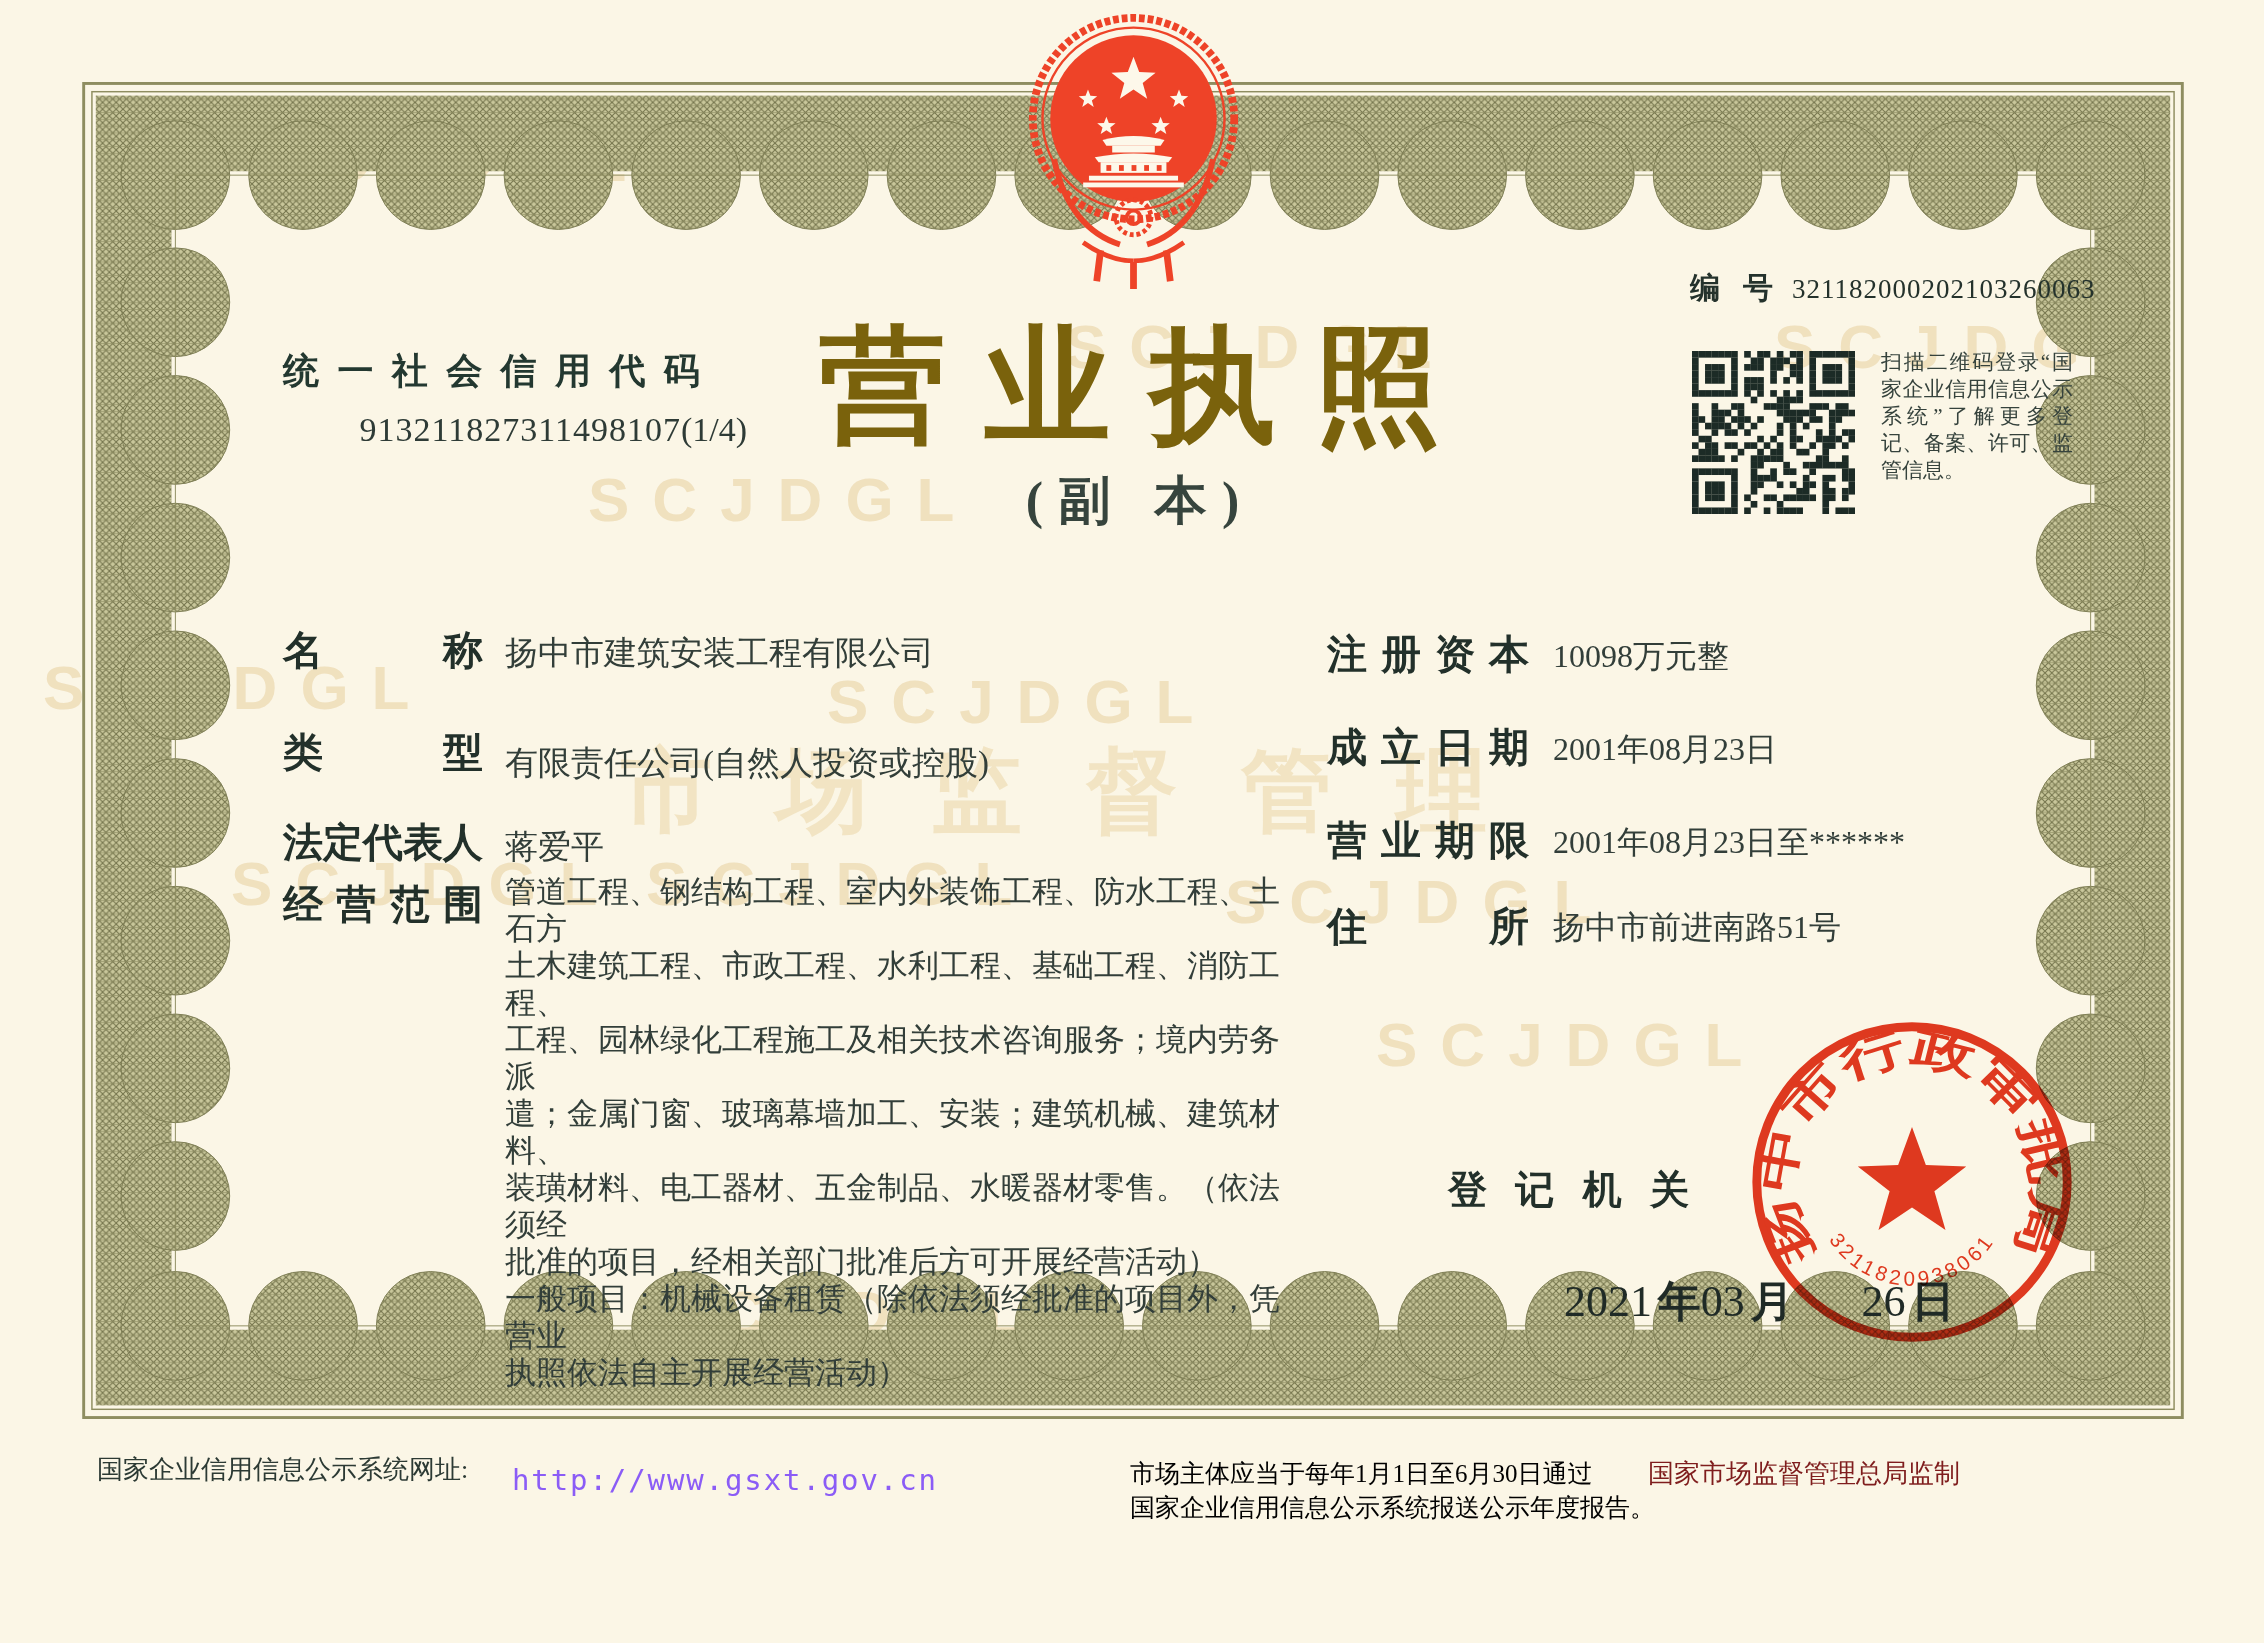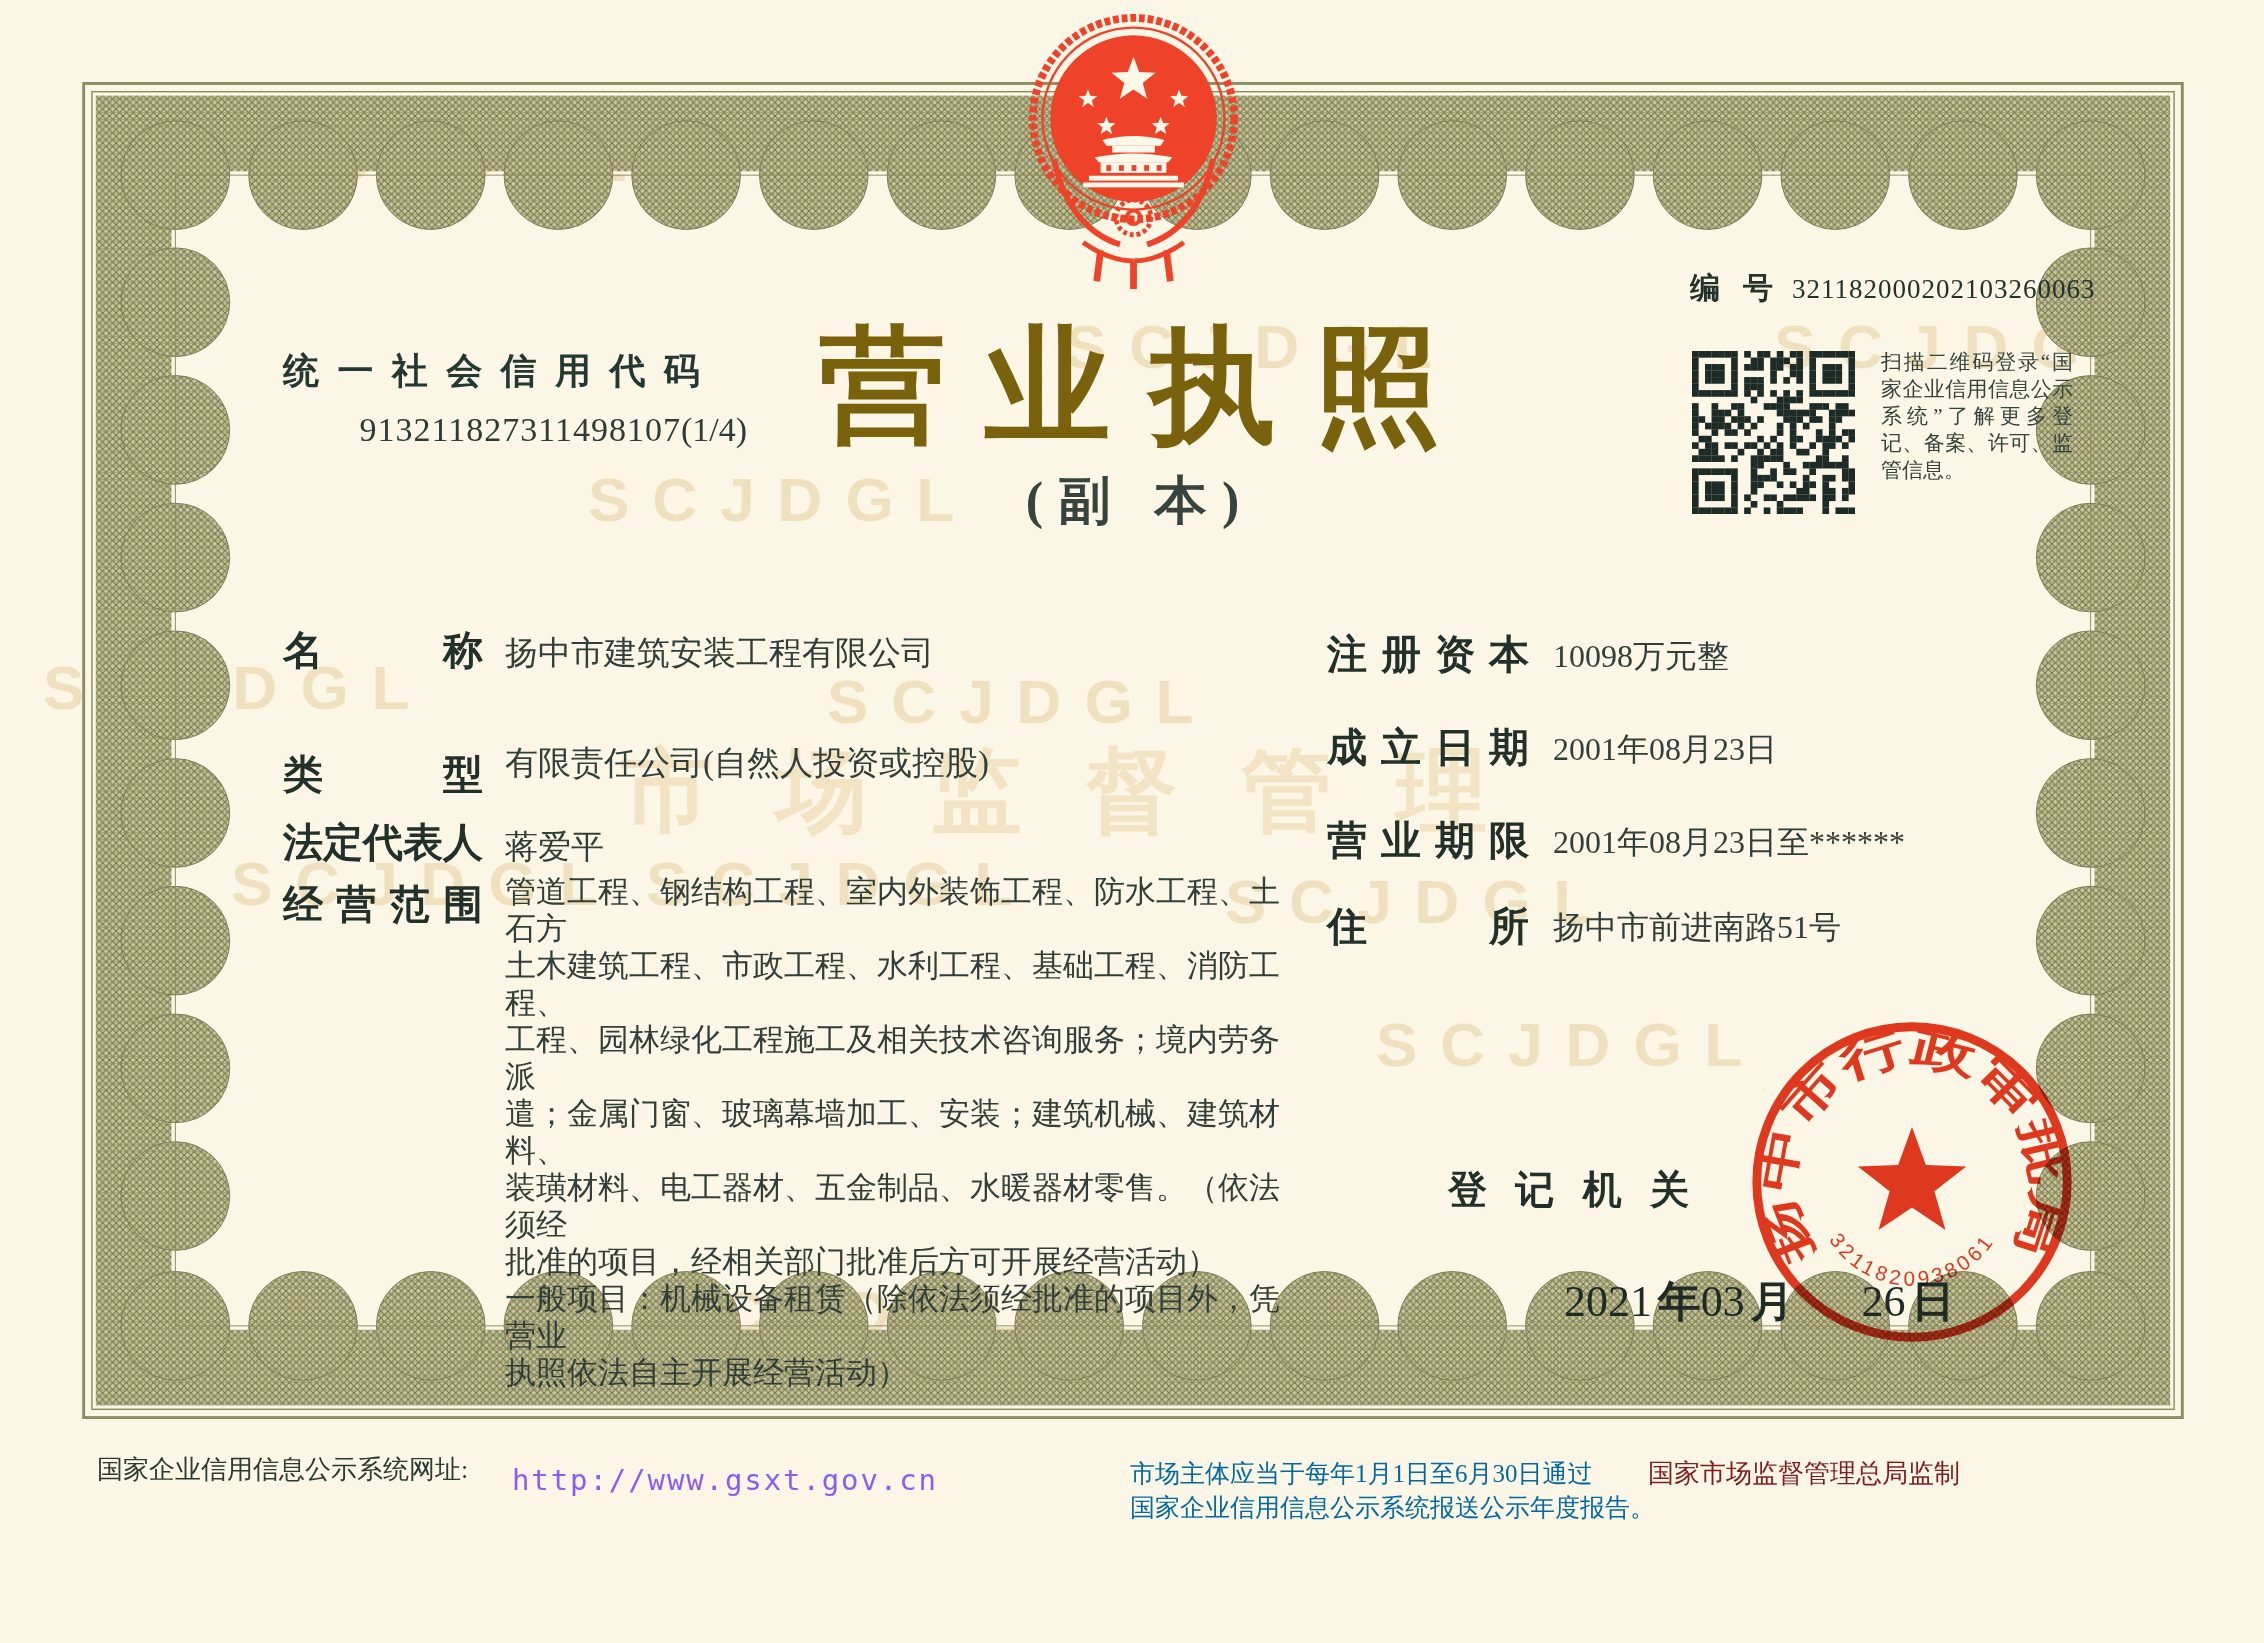--- a/index.html
+++ b/index.html
@@ -73,21 +73,21 @@
     position:absolute; left:1564px; top:1273px; z-index:5;
     display:flex; align-items:baseline; font-size:44px; color:#1f2a26;
   }
   .date-row .u{font-size:43px; font-weight:bold; margin-left:5.8px;}
   .date-row .g1{} .date-row .g2{margin-left:68px;}
   
   .f-site-label{position:absolute; left:97px; top:1452px; font-size:26px; color:#2c3a34; z-index:4;}
   .f-site-url{position:absolute; left:512px; top:1463px; font-size:29px; letter-spacing:1.9px;
     font-family:"DejaVu Sans Mono","Liberation Mono",monospace; color:#8b5cf6; z-index:4;}
   .f-notice{position:absolute; left:1130px; top:1457px; width:563px; font-size:25px;
-    line-height:34px; color:#0369a1; z-index:4;}
+    line-height:34px; color:#000000; z-index:4;}
   .f-pub{position:absolute; left:1648px; top:1456px; font-size:26px; color:#7f1d1d; z-index:4;}
 </style>
 </head>
 <body>
 
 <div class="page">
 
   <span class="wm" style="left:260px;top:124px">SCJDGL</span>
   <span class="wm" style="left:1065px;top:311px">SCJDGL</span>
   <span class="wm" style="left:1774px;top:311px">SCJDGL</span>
@@ -535,21 +535,21 @@
       <rect x="20" y="24" width="1.02" height="1.02" fill="#1c2b26"></rect>
       <rect x="22" y="24" width="1.02" height="1.02" fill="#1c2b26"></rect>
       <rect x="23" y="24" width="1.02" height="1.02" fill="#1c2b26"></rect>
       <rect x="24" y="24" width="1.02" height="1.02" fill="#1c2b26"></rect>
     </svg>
   <div class="qr-caption">扫描二维码登录“国家企业信用信息公示系统”了解更多登记、备案、许可、监管信息。</div>
 
   <div class="lbl lbl-l" style="top:623px">名称</div>
   <div class="val val-l" style="top:631px">扬中市建筑安装工程有限公司</div>
 
-  <div class="lbl lbl-l" style="top:747px">类型</div>
+  <div class="lbl lbl-l" style="top:725px">类型</div>
   <div class="val val-l" style="top:741px">有限责任公司(自然人投资或控股)</div>
 
   <div class="lbl lbl-l" style="top:815px">法定代表人</div>
   <div class="val val-l" style="top:825px">蒋爱平</div>
 
   <div class="lbl lbl-l" style="top:877px">经营范围</div>
   <div class="scope">
     <div>管道工程、钢结构工程、室内外装饰工程、防水工程、土石方</div>
     <div>土木建筑工程、市政工程、水利工程、基础工程、消防工程、</div>
     <div>工程、园林绿化工程施工及相关技术咨询服务；境内劳务派</div>

